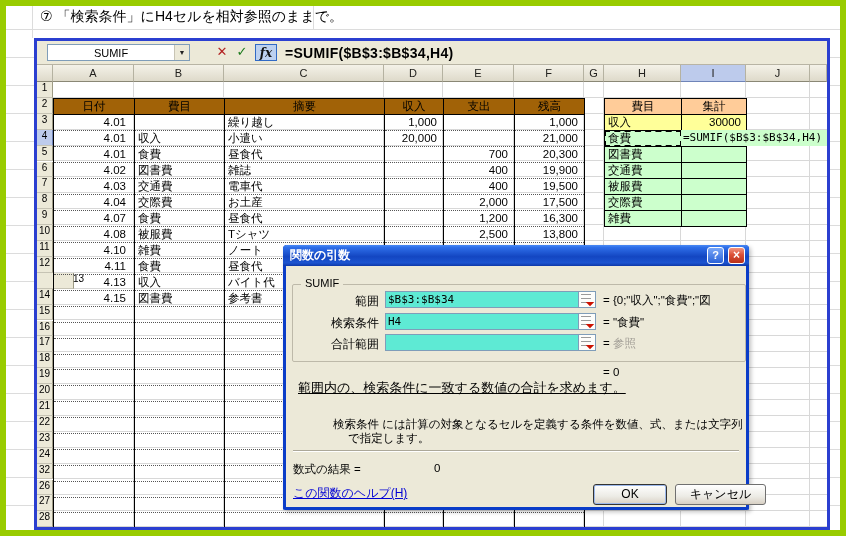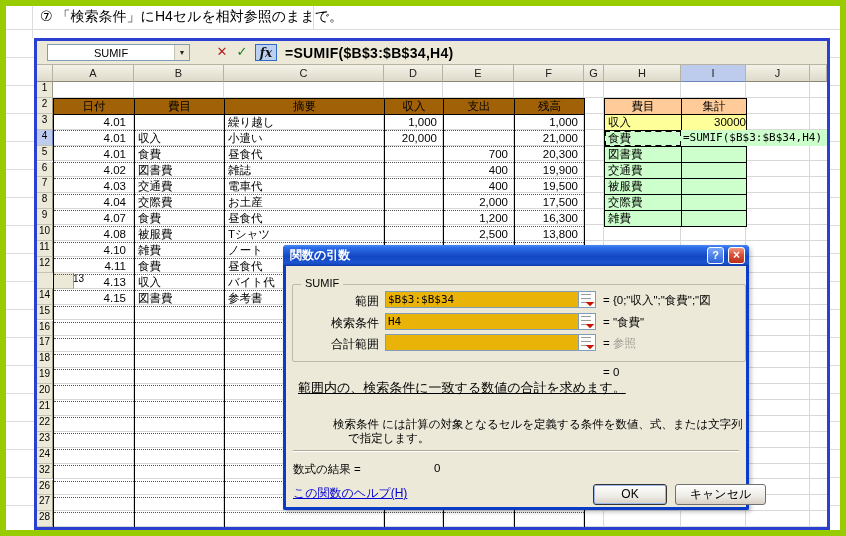--- a/index.html
+++ b/index.html
@@ -53,21 +53,21 @@
   td.num{text-align:right;padding-right:6px;}
   td.date{text-align:right;padding-right:8px;}
   td.txt{text-align:left;padding-left:3px;}
   .sum-table{position:absolute;left:567px;top:32.9px;}
   .sum-table td,.sum-table th{box-sizing:border-box;padding:0;font-size:11.5px;font-weight:normal;
     overflow:hidden;white-space:nowrap;height:15.9px;line-height:15px;border:1px solid #000;}
   .sum-table thead th{background:#FFCC99;text-align:center;}
   .sum-row-yellow td{background:#FFFF99;}
   .sum-row-green td{background:#CCFFCC;}
   .sum-table td.txt{padding-left:3px;}
-  .sum-table td.num{}
+  .sum-table td.num{padding-right:5px;}
   td.ants{position:relative;}
   td.ants:after{content:"";position:absolute;inset:-1px;border:2px dashed #000;pointer-events:none;}
   .edit-cell{position:absolute;left:644px;top:64.7px;width:146px;height:15.9px;background:#CCFFCC;
     font-family:"DejaVu Sans Mono","Liberation Mono",monospace;font-size:11px;line-height:15.9px;
     white-space:nowrap;color:#000;padding-left:2px;box-sizing:border-box;z-index:5;}
   
   .dialog{position:absolute;left:283px;top:245px;width:466px;height:265px;z-index:40;box-sizing:border-box;
     background:#ECE9D8;border:3px solid #0A3CC8;border-top:none;border-radius:4px 4px 2px 2px;
     box-shadow:2px 2px 4px rgba(0,0,0,.25);}
   .dlg-title{position:absolute;left:-3px;right:-3px;top:0;height:21px;border-radius:4px 4px 0 0;
@@ -75,21 +75,21 @@
     color:#fff;font-weight:bold;font-size:12px;line-height:21px;padding-left:7px;box-sizing:border-box;}
   .dlg-btn{position:absolute;top:2px;width:17px;height:17px;border:1px solid #fff;border-radius:3px;
     box-sizing:border-box;color:#fff;font-weight:bold;text-align:center;font-size:11px;line-height:14px;}
   .dlg-help{right:25px;background:linear-gradient(#78A6F8,#2A62D8);}
   .dlg-close{right:4px;background:linear-gradient(#F29580,#DC5038 45%,#B83018);font-size:12px;}
   .dlg-body{position:absolute;left:0;right:0;top:21px;bottom:0;font-size:12px;}
   .groupbox{position:absolute;left:6px;top:18px;width:452px;height:76px;border:1px solid #BDB9A9;border-radius:2px;}
   .group-legend{position:absolute;left:8px;top:-8px;background:#ECE9D8;padding:0 4px;font-size:11px;color:#000;}
   .fieldrow{position:absolute;left:0;height:16px;}
   .f-label{position:absolute;left:0;top:9px;width:93px;text-align:right;font-size:12px;color:#000;}
-  .f-box{position:absolute;left:99px;top:7px;width:211px;height:17px;border:1px solid #7F9DB9;background:#eab308;box-sizing:border-box;}
+  .f-box{position:absolute;left:99px;top:7px;width:211px;height:17px;border:1px solid #7F9DB9;background:#5eead4;box-sizing:border-box;}
   .f-input{position:absolute;left:0;top:0;width:193px;height:15px;border:none;outline:none;padding:0 2px;
     font-family:"DejaVu Sans Mono","Liberation Mono",monospace;font-size:11px;background:transparent;}
   .f-pick{position:absolute;right:0;top:0;width:16px;height:15px;border-left:1px solid #7F9DB9;background:#FDFDFB;
     background-image:repeating-linear-gradient(to bottom,#9A9A9A 0 1px,transparent 1px 4px);
     background-size:10px 12px;background-position:2px 2px;background-repeat:no-repeat;}
   .f-pick:after{content:"";position:absolute;right:2px;bottom:2px;width:0;height:0;
     border-right:6px solid #CC1100;border-top:6px solid transparent;transform:rotate(45deg);}
   .f-eq{position:absolute;left:317px;top:9px;width:136px;overflow:hidden;white-space:nowrap;font-size:11.5px;color:#000;}
   .f-eq .muted{color:#A4A098;}
   .row1{top:18px;}.row2{top:40px;}.row3{top:61px;}

